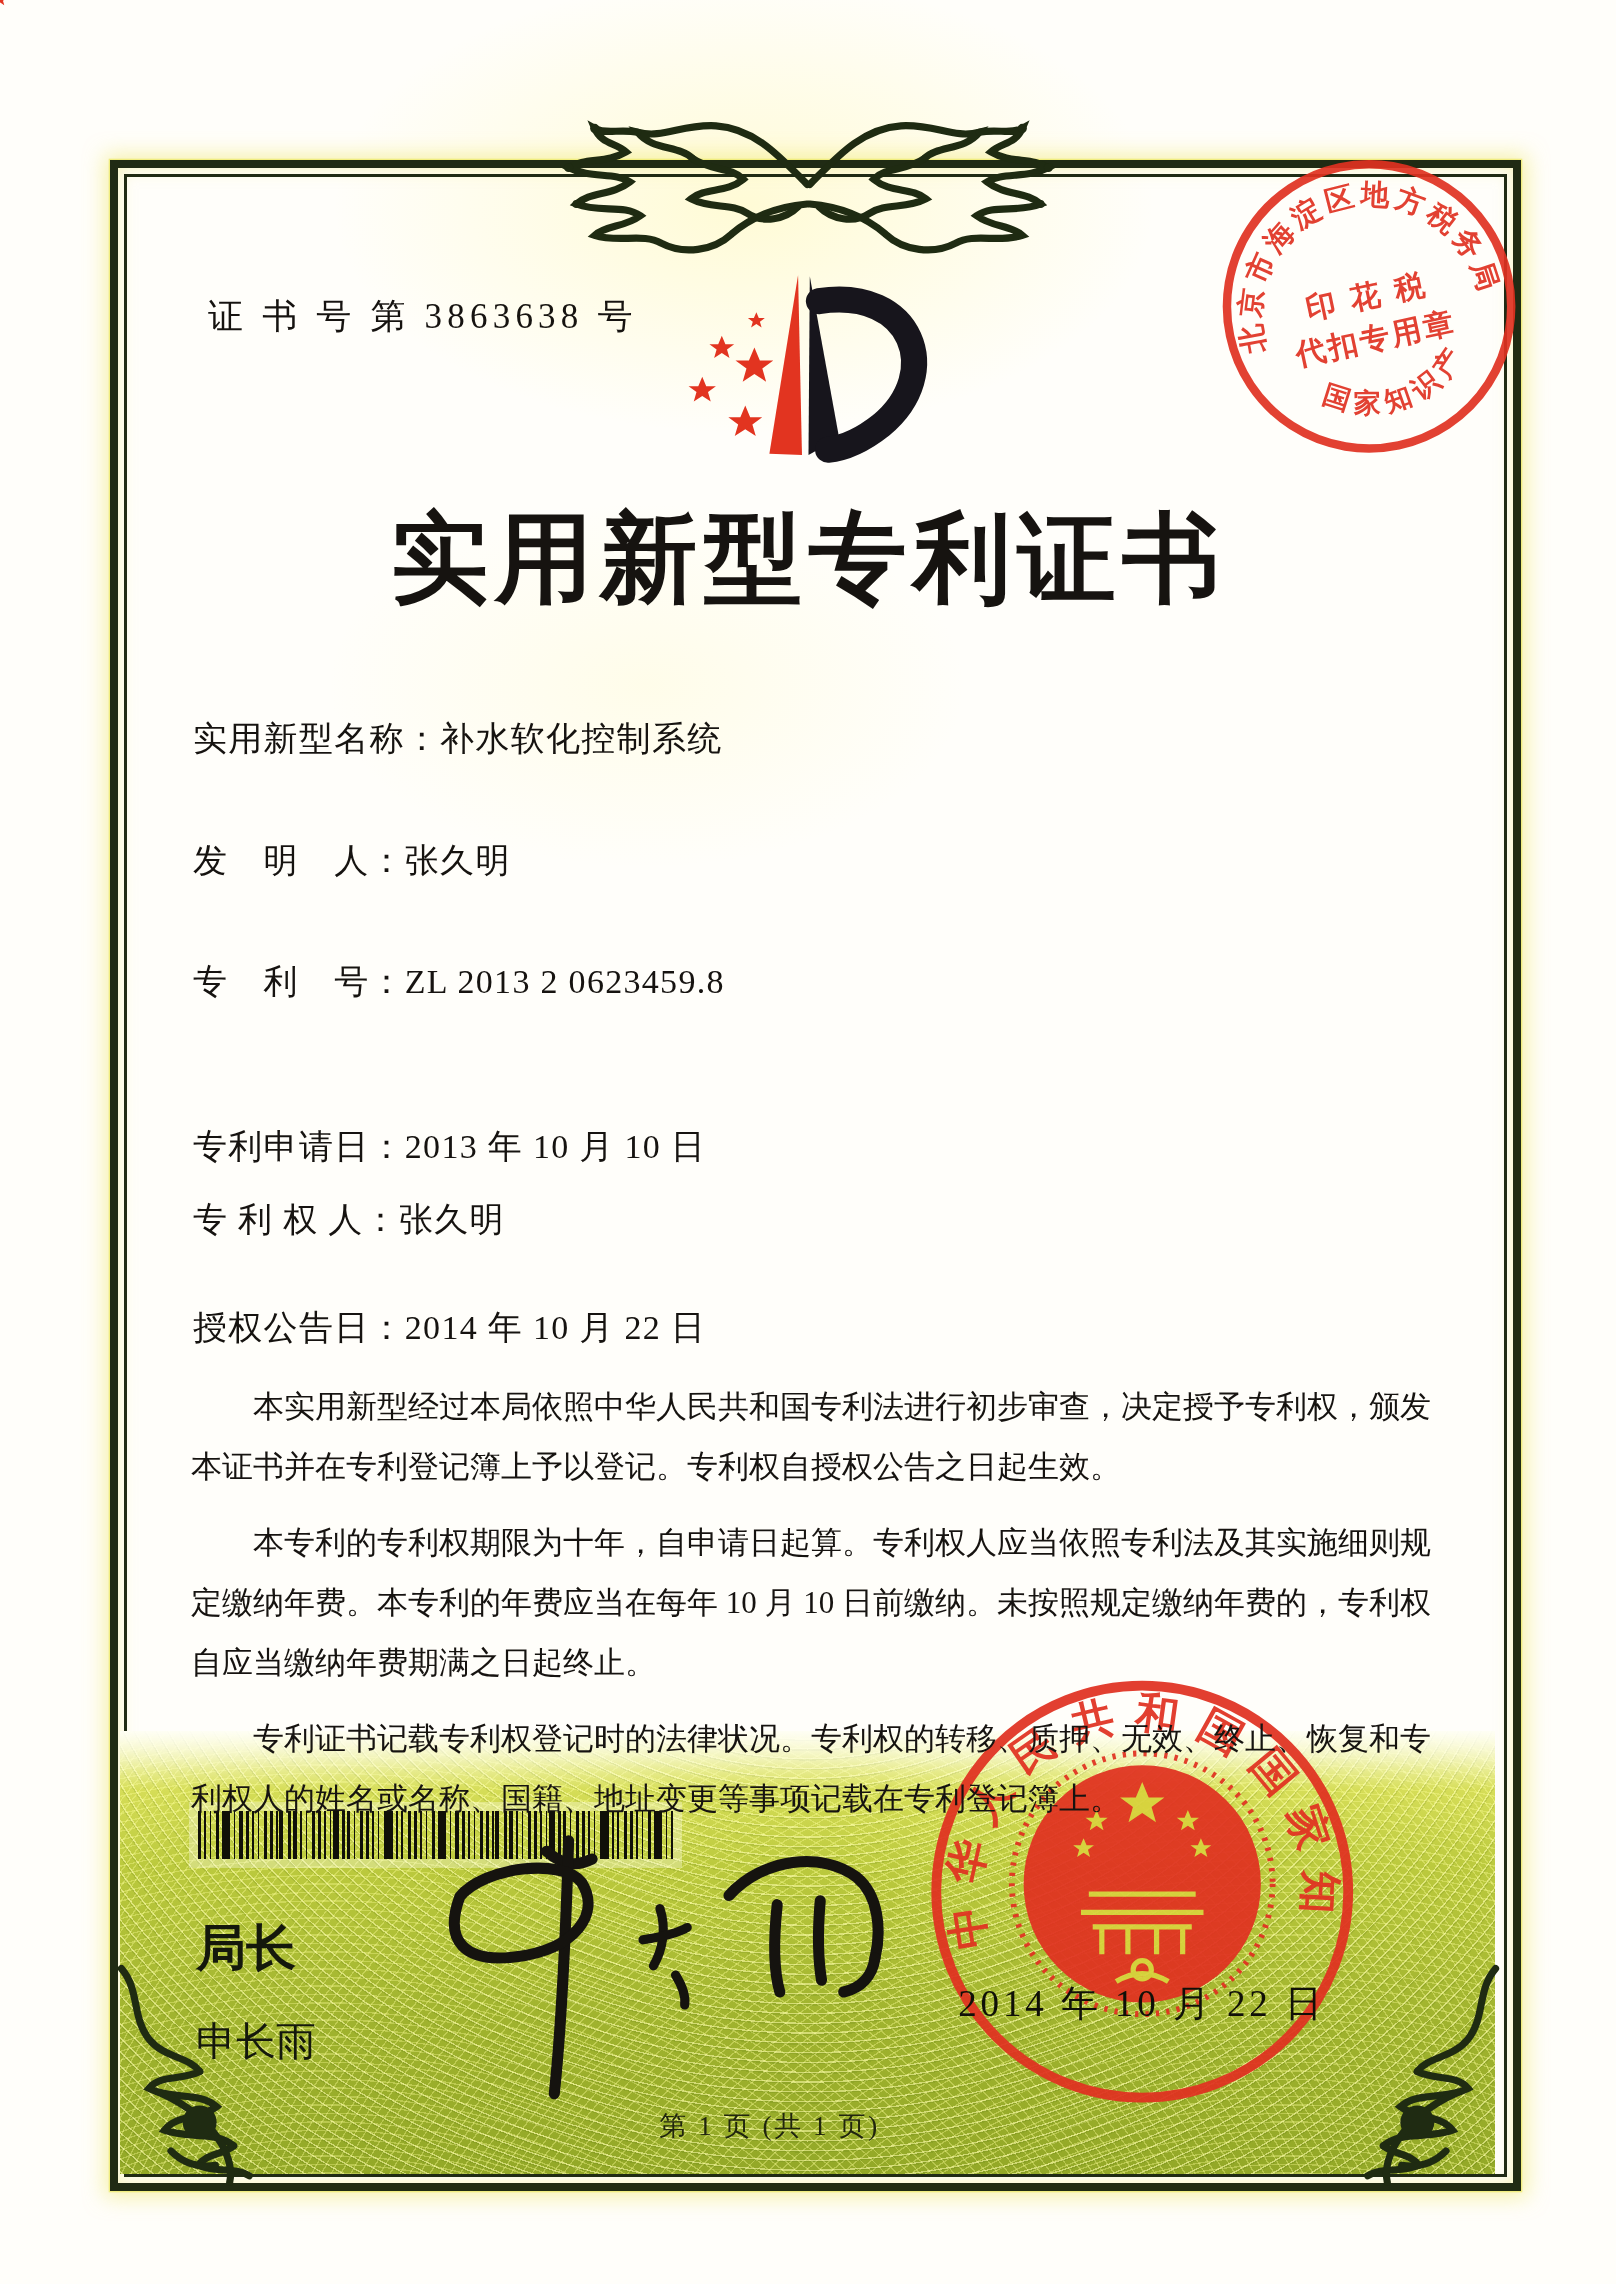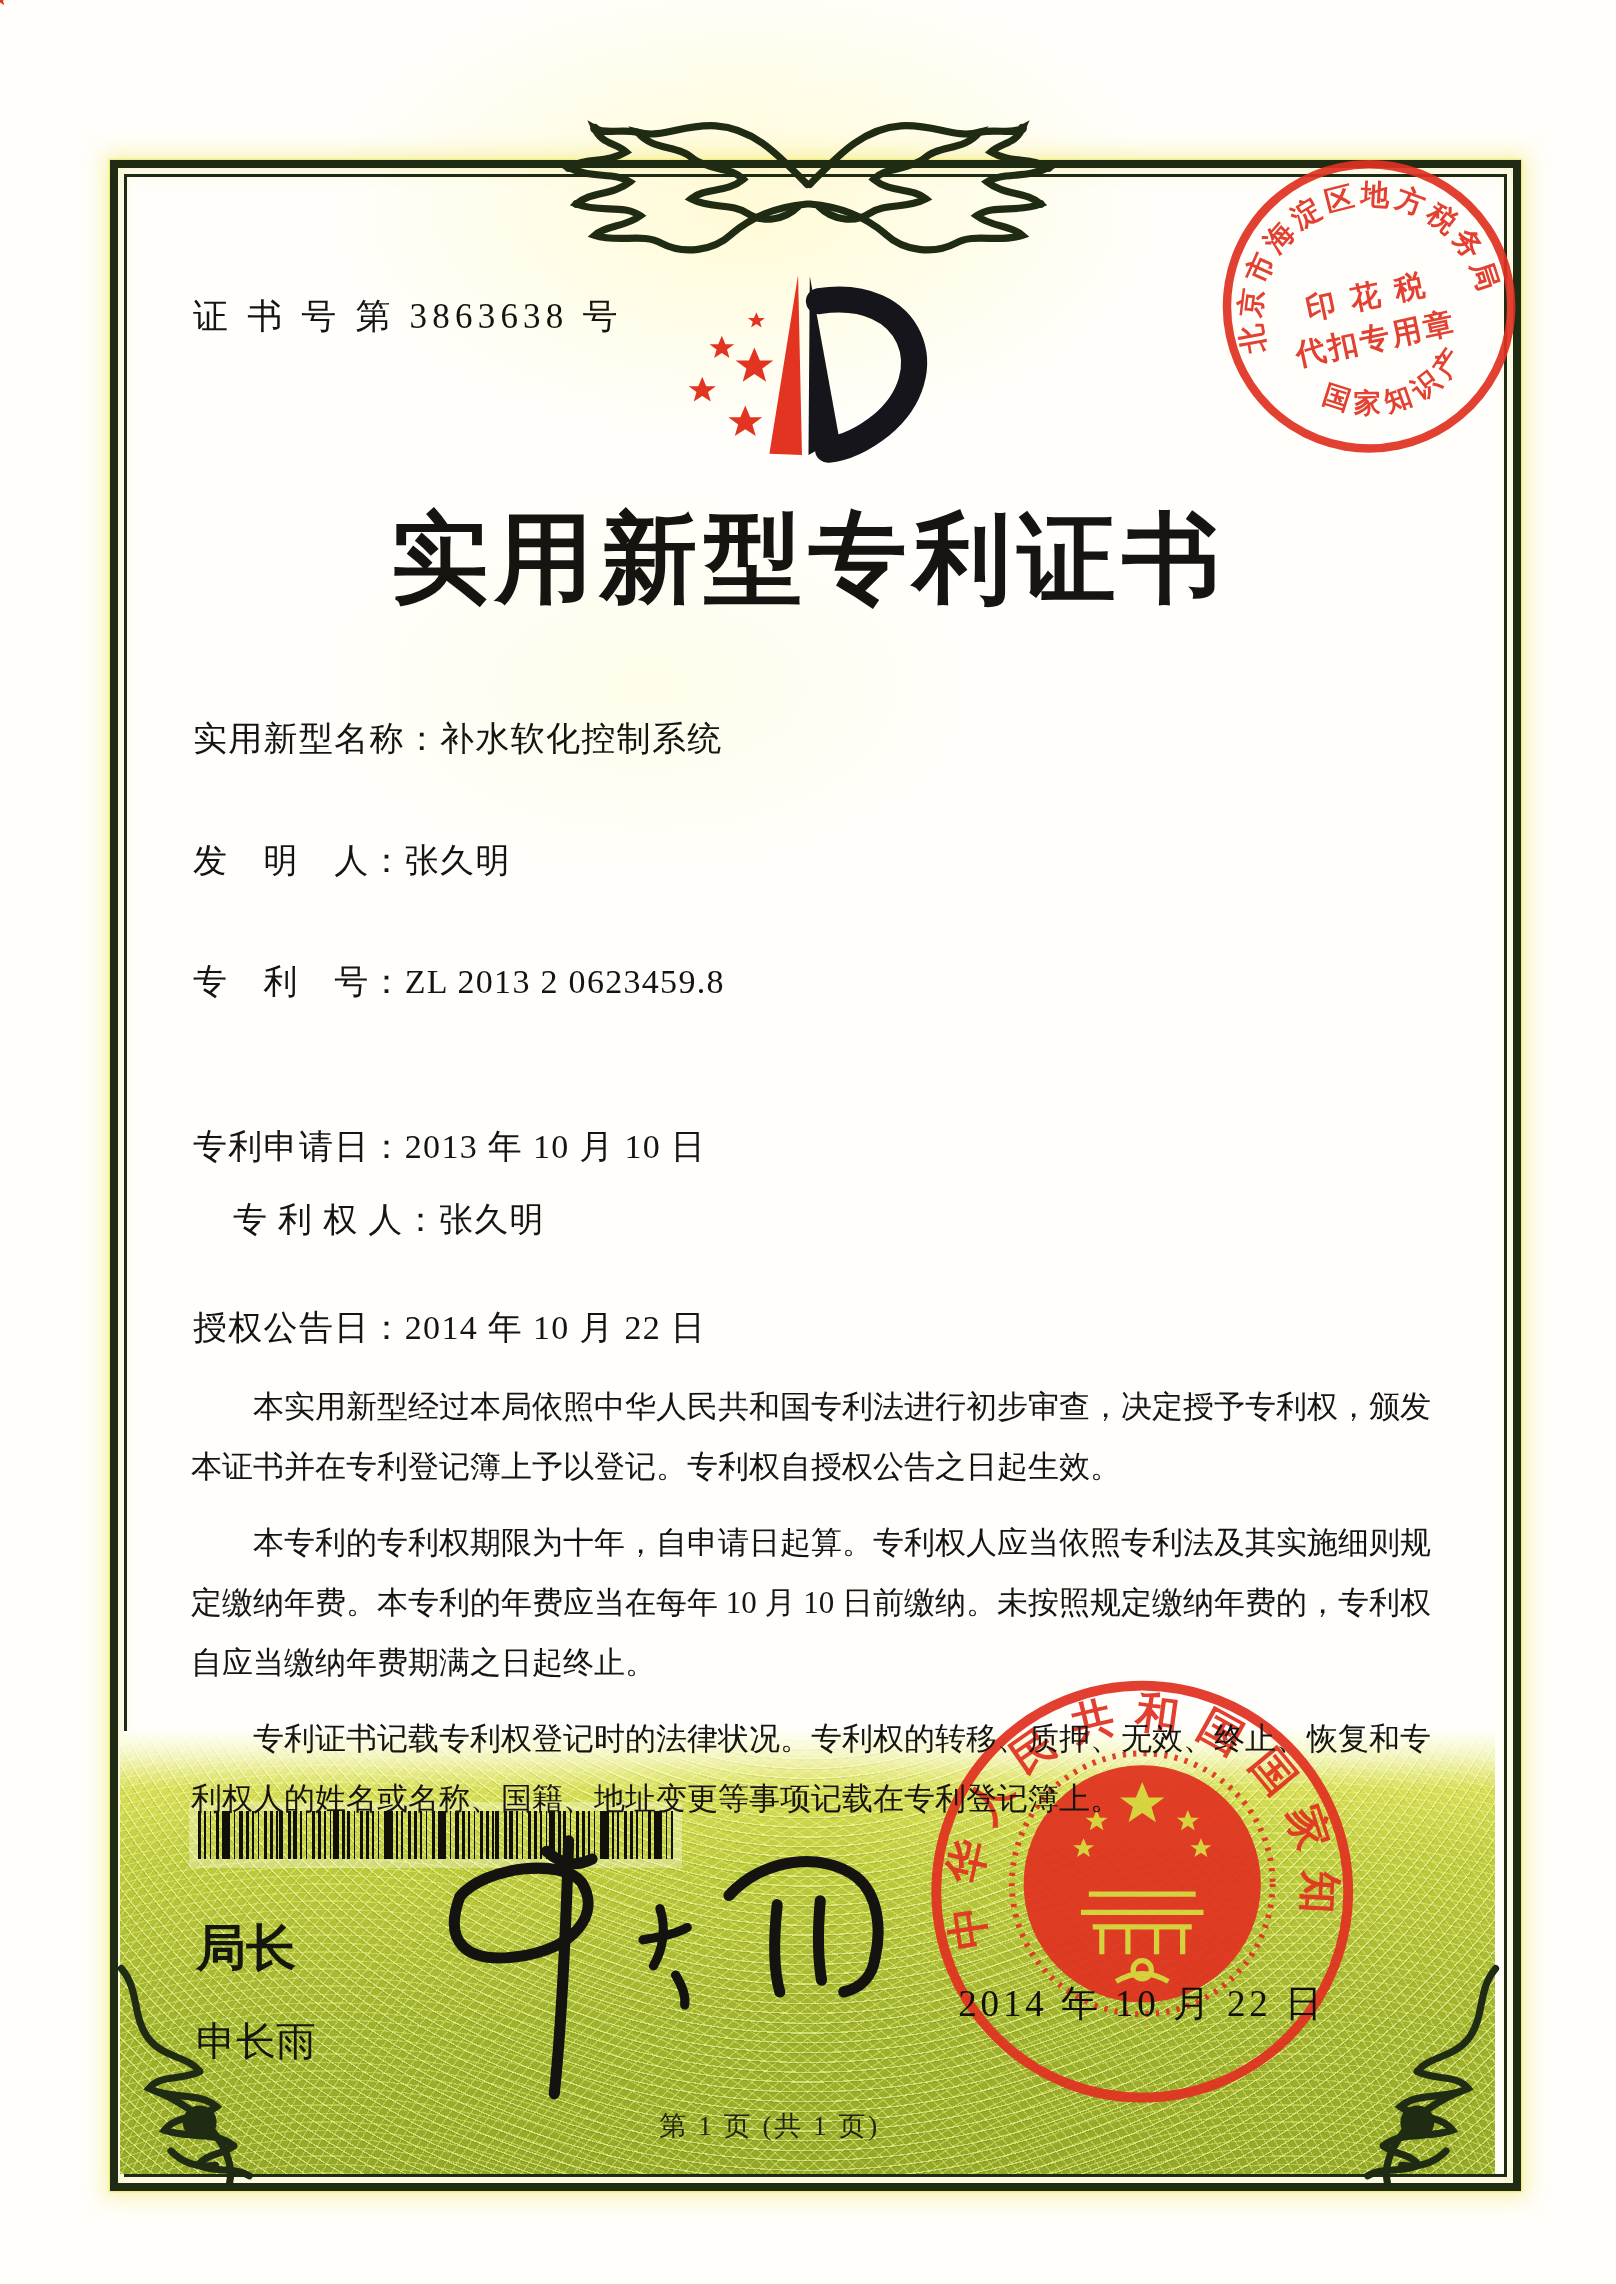--- a/index.html
+++ b/index.html
@@ -45,29 +45,29 @@
     box-shadow:0 0 0 9px rgba(255,255,235,.35);
   }
   .director-title{position:absolute;left:76px;top:184px;font-size:50px;font-weight:bold;
     font-family:"Liberation Sans","DejaVu Sans",sans-serif;color:#14180c;}
   .director-name{position:absolute;left:76px;top:259px;font-size:40px;font-weight:normal;
     font-family:"Liberation Sans","DejaVu Sans",sans-serif;color:#14180c;margin-top:24px;}
   .page-footer{position:absolute;left:0;right:91px;top:377px;text-align:center;
     font-size:27px;color:#20250e;letter-spacing:2.6px;margin-left:15px;}
   
   .txt{position:absolute;z-index:4;}
-  .cert-no{left:193px;top:293px;font-size:35px;letter-spacing:5.2px;}
+  .cert-no{left:208px;top:293px;font-size:35px;letter-spacing:5.2px;}
   .doc-title{left:0;right:0;top:494px;text-align:center;font-size:98px;font-weight:bold;
     letter-spacing:6.5px;}
   .field{left:193px;font-size:34px;letter-spacing:1.3px;}
   .f-name{top:716px;}
   .f-inventor{top:838px;}
   .f-patno{top:959px;}
   .f-filing{top:1076px;margin-top:48px;}
-  .f-patentee{top:1197px;margin-left:40px;}
+  .f-patentee{top:1197px;}
   .f-grant{top:1305px;}
   .body-text{left:175px;top:1361px;width:1272px;font-size:31px;line-height:60px;
     text-align:justify;z-index:4;}
   .body-text p{margin:16px;text-indent:2em;}
   .seal-date{left:1142px;top:1979px;transform:translateX(-50%);font-size:37px;
     letter-spacing:3.9px;color:#101008;z-index:5;white-space:nowrap;}
   
   .overlay{position:absolute;left:0;top:0;width:1617px;height:2284px;z-index:3;pointer-events:none;}
   .blend{mix-blend-mode:multiply;}
 </style>

